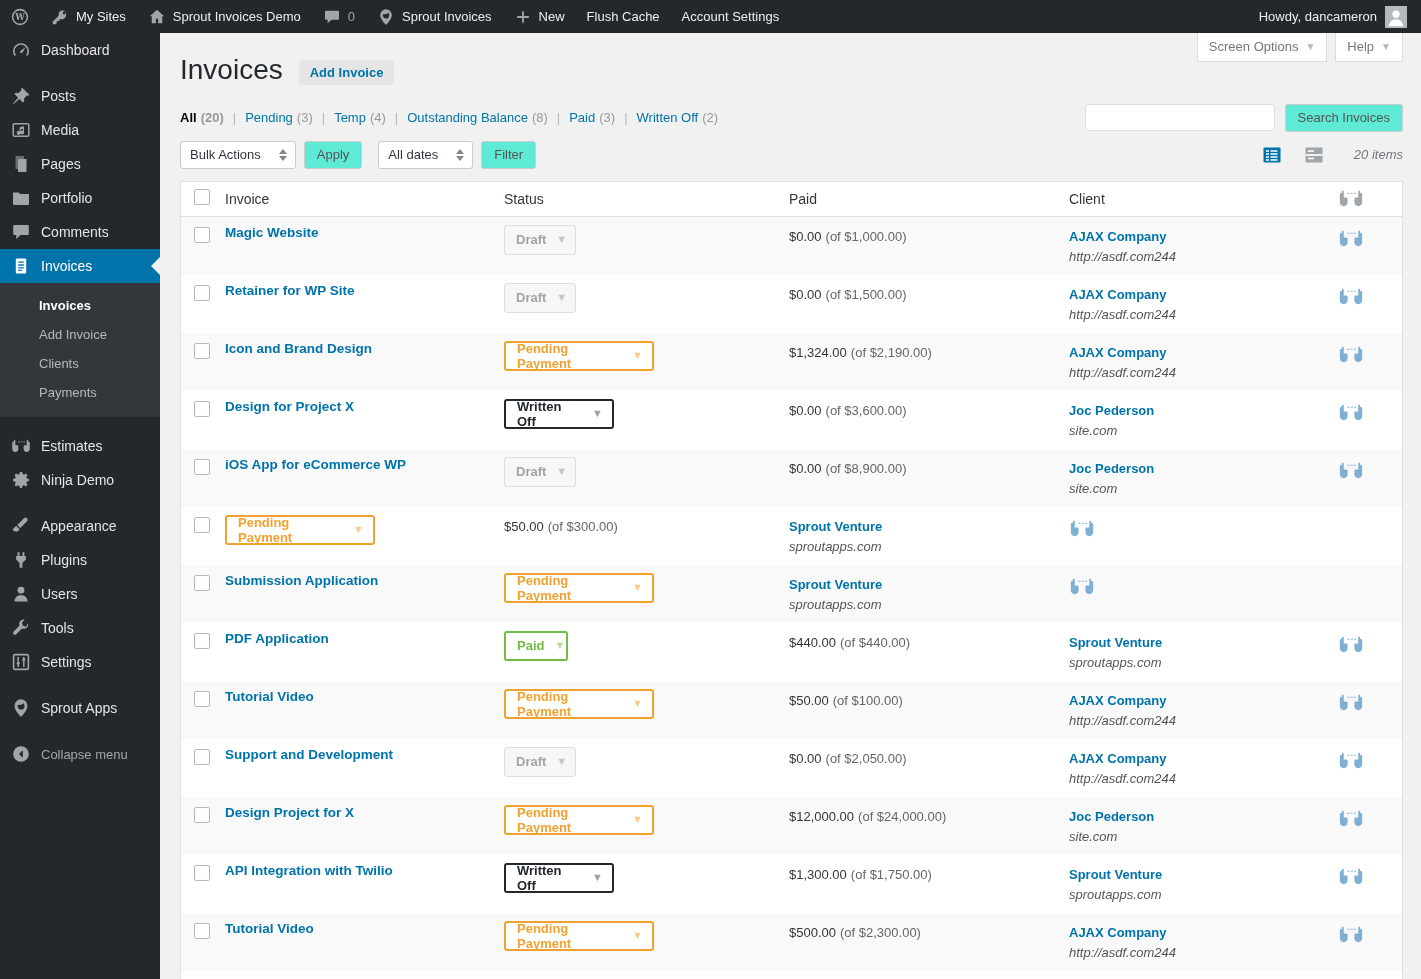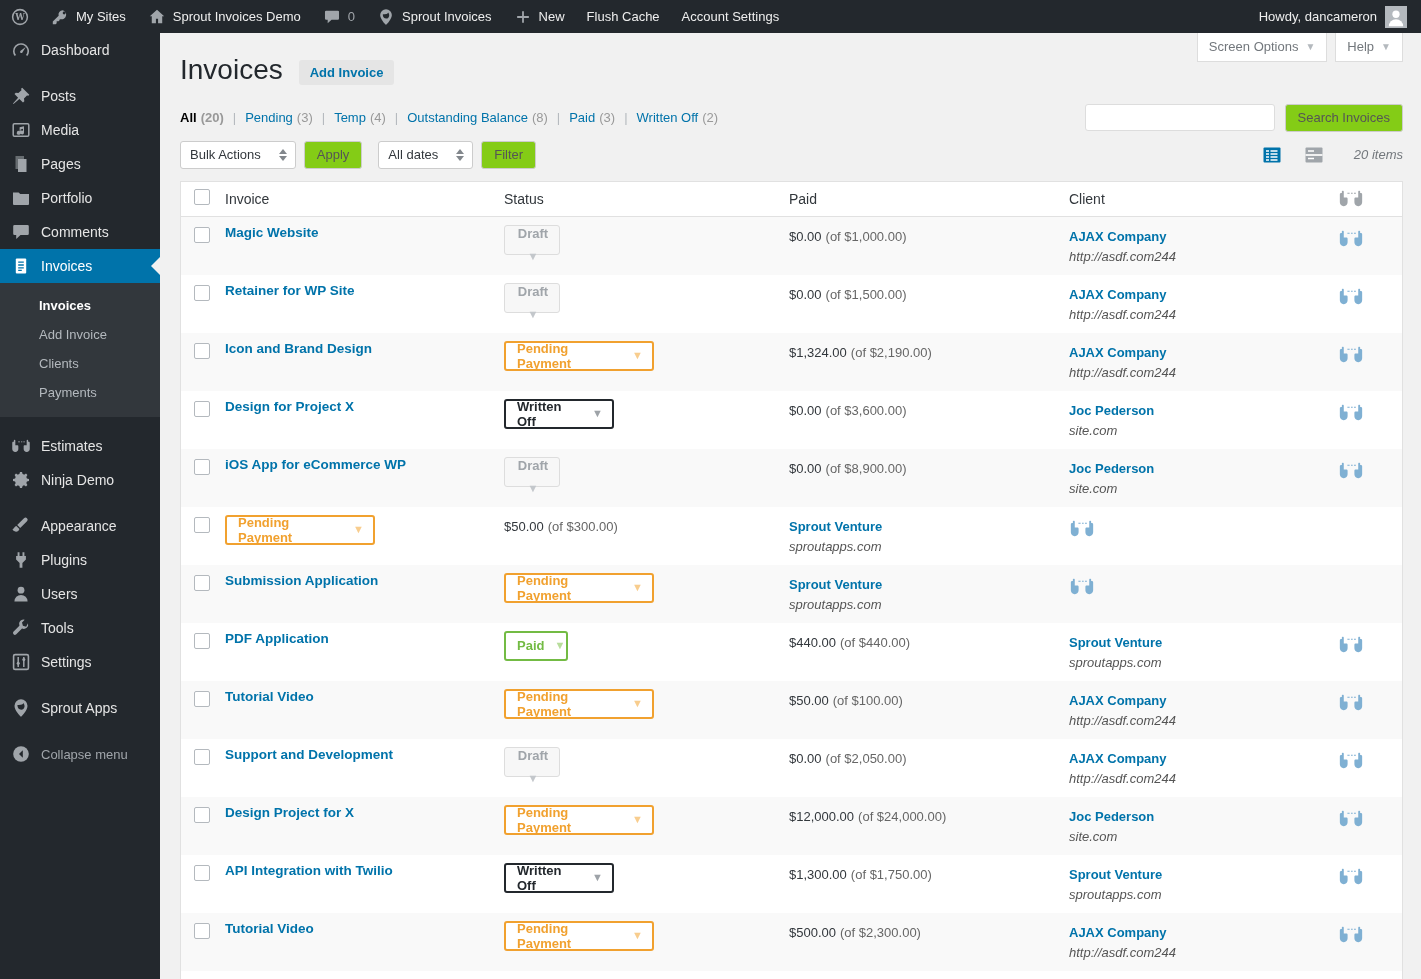--- a/index.html
+++ b/index.html
@@ -46,21 +46,21 @@
     padding:5px 11px; border-radius:3px; cursor:pointer; margin-top:4px; }
 
   .filters-row { display:flex; justify-content:space-between; align-items:flex-start; margin-top:18px; }
   .subsubsub { display:flex; align-items:center; flex-wrap:wrap; font-size:13px; padding-top:6px; }
   .filter-link { color:#0073aa; cursor:pointer; }
   .filter-link.active { color:#000; font-weight:bold; }
   .filter-count { color:#999; margin-left:4px; }
   .filter-sep { color:#b4b9be; margin:0 9px; }
   .search-group { display:flex; align-items:center; gap:10px; }
   .search-input { width:190px; height:27px; border:1px solid #ddd; border-radius:3px; background:#fff; padding:0 6px; font-size:13px; }
-  .btn { background:#84cc16; border:1px solid #ccc; border-radius:3px; color:#555;
+  .btn { background:#5eead4; border:1px solid #ccc; border-radius:3px; color:#555;
     font-size:13px; padding:0 12px; height:28px; cursor:pointer; font-family:inherit; }
 
   .tablenav { display:flex; justify-content:space-between; align-items:center; margin-top:9px; }
   .tn-left { display:flex; align-items:center; gap:8px; }
   .fake-select { display:flex; align-items:center; gap:18px; background:#fff; border:1px solid #ccc;
     border-radius:3px; height:28px; padding:0 8px 0 9px; color:#32373c; cursor:pointer; }
   .updown { display:flex; flex-direction:column; gap:2px; }
   .updown i { display:block; width:0; height:0; border-left:4px solid transparent; border-right:4px solid transparent; }
   .updown i.up { border-bottom:5px solid #82878c; }
   .updown i.dn { border-top:5px solid #82878c; }
@@ -78,21 +78,21 @@
   .cb-cell { padding:10px 0 0 13px; }
   .t-head .cb-cell { padding-top:0; }
   .cb { appearance:none; -webkit-appearance:none; width:16px; height:16px; border:1px solid #b4b9be;
     border-radius:2px; background:#fff; cursor:pointer; display:inline-block; }
   .cell { padding-top:12px; }
   .invoice-link { color:#0073aa; font-weight:bold; font-size:13.5px; cursor:pointer; padding-top:8px; }
   .status-cell { padding-top:8px; }
   .status-btn { display:inline-flex; align-items:center; justify-content:space-between; gap:10px;
     height:30px; border-radius:3px; padding:0 9px 0 11px; font-size:13px; cursor:pointer; background:#fff; }
   .status-btn .s-tri { font-size:11px; line-height:1; }
-  .status-draft { background:#f7f7f7; border:1px solid #ddd; color:#a0a5aa; font-weight:bold; width:56px;flex-direction:column; }
+  .status-draft { background:#f7f7f7; border:1px solid #ddd; color:#a0a5aa; font-weight:bold; width:72px; }
   .status-draft .s-tri { color:#c3c7cb; }
   .status-pending { border:2px solid #f1a12f; color:#f1a12f; font-weight:bold; width:150px; }
   .status-pending .s-tri { color:#f8cd8e; }
   .status-written-off { border:2px solid #23282d; color:#23282d; font-weight:bold; width:110px; }
   .status-written-off .s-tri { color:#9ea3a8; }
   .status-paid { border:2px solid #73bb44; color:#73bb44; font-weight:bold; width:64px; }
   .status-paid .s-tri { color:#b8dd9c; }
   .paid-cell { font-size:13px; color:#32373c; }
   .paid-of { color:#666; margin-left:4px; }
   .client-name { color:#0073aa; font-weight:bold; cursor:pointer; }

